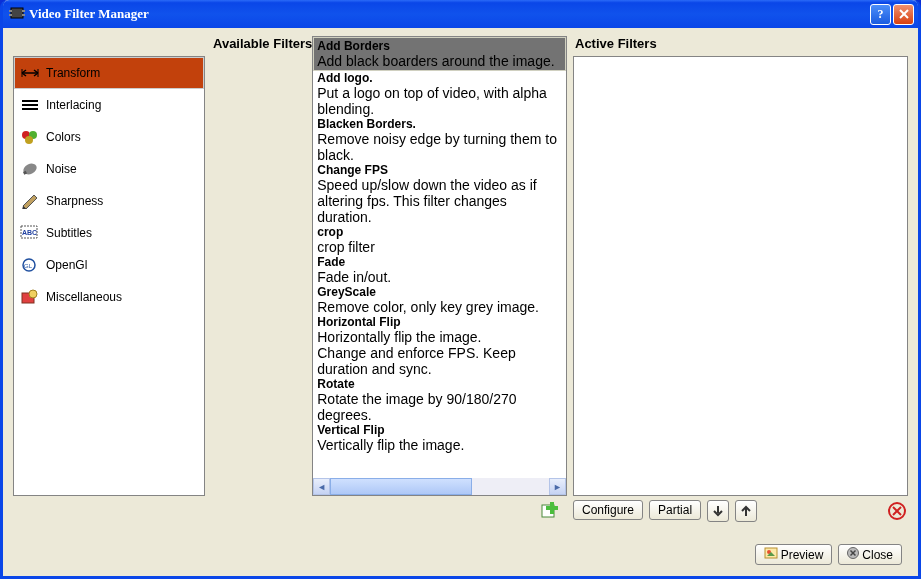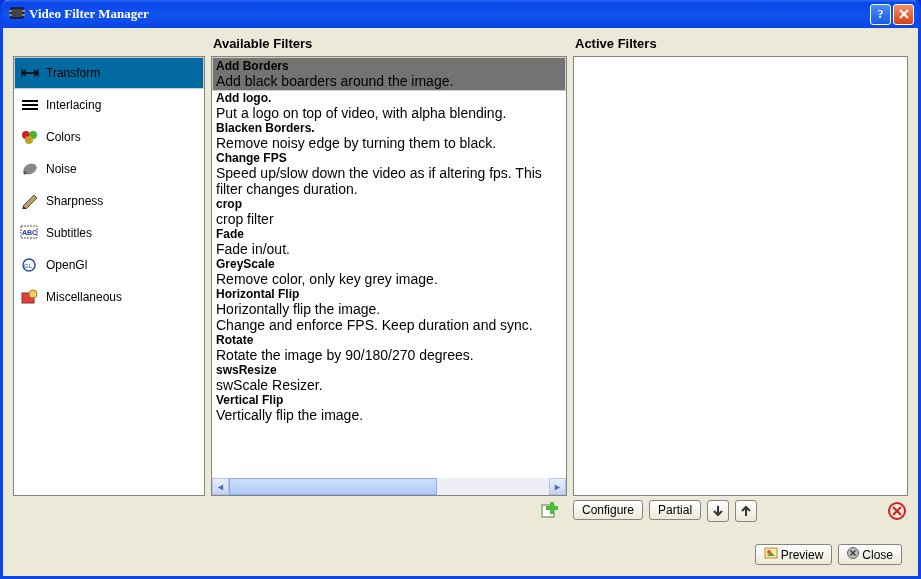--- a/index.html
+++ b/index.html
@@ -62,21 +62,21 @@
   padding: 8px 10px 8px 10px;
   display: flex;
   flex-direction: column;
 }
 .cols {
   display: flex;
   gap: 6px;
   height: 460px;
 }
 .col-cat { width: 192px; display: flex; flex-direction: column; }
-.col-avail { flex: 1; display: flex; flex-direction: column; }
+.col-avail { flex: 1; display: flex; }
 .col-active { width: 335px; display: flex; flex-direction: column; }
 .col-heading {
   font-weight: bold;
   font-size: 13px;
   height: 20px;
   padding-left: 2px;
 }
 .listbox {
   flex: 1;
   background: #fff;
@@ -86,21 +86,21 @@
 }
 .cat-item {
   display: flex;
   align-items: center;
   gap: 6px;
   padding: 7px 6px;
   cursor: pointer;
 }
 .cat-item.selected {
   border: 1px solid #ccc;
-  background: #0369a1;
+  background: #c2410c;
   padding: 6px 5px;
 }
 .cat-icon { width: 20px; height: 18px; display:flex; align-items:center; justify-content:center; }
 .filter-item {
   padding: 0 4px;
   cursor: pointer;
 }
 .filter-item.selected {
   background: #737373;
   border: 1px solid #d0d0c0;
@@ -316,24 +316,20 @@
               <div class="filter-item">
                 <div class="filter-name">Horizontal Flip</div>
                 <div class="filter-desc">Horizontally flip the image.</div>
               </div>
               <div class="filter-item">
                 <div class="filter-desc">Change and enforce FPS. Keep duration and sync.</div>
               </div>
               <div class="filter-item">
                 <div class="filter-name">Rotate</div>
                 <div class="filter-desc">Rotate the image by 90/180/270 degrees.</div>
-              </div>
-              <div class="filter-item">
-                <div class="filter-name">swsResize</div>
-                <div class="filter-desc">swScale Resizer.</div>
               </div>
               <div class="filter-item">
                 <div class="filter-name">Vertical Flip</div>
                 <div class="filter-desc">Vertically flip the image.</div>
               </div>
             </div>
           <div class="hscroll">
             <div class="hscroll-btn">◄</div>
             <div class="hscroll-track">
                 <div class="hscroll-thumb"></div>

